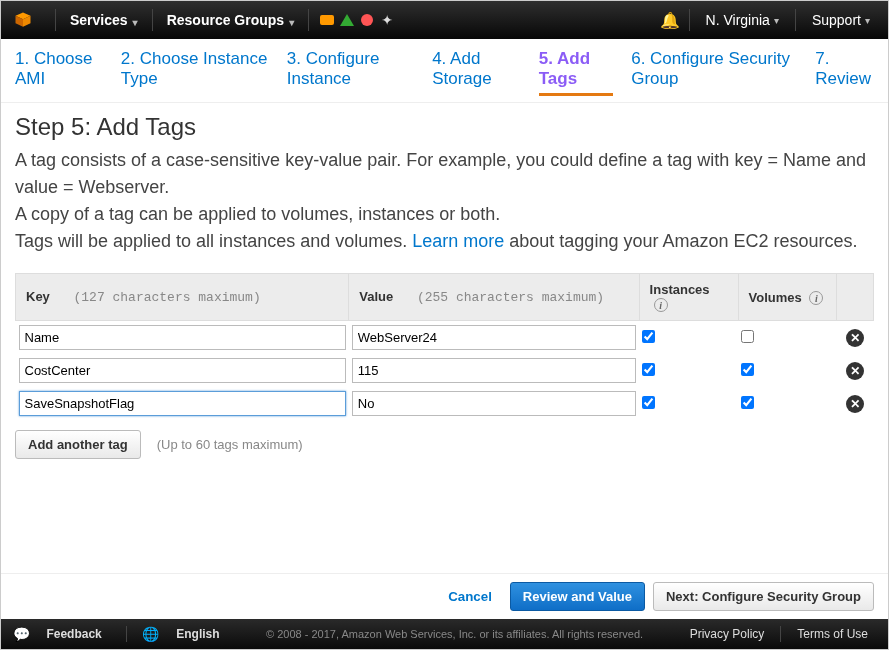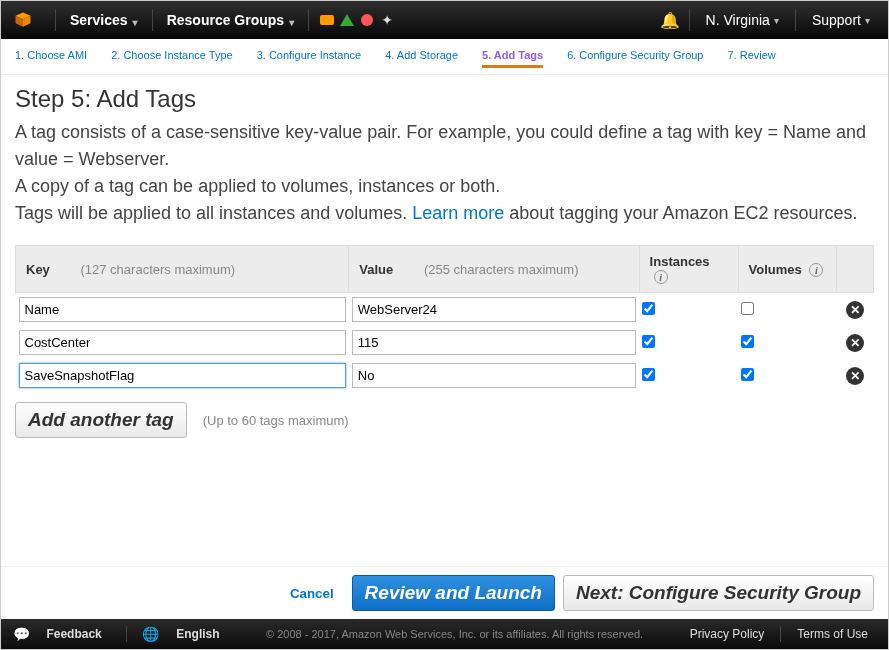--- a/index.html
+++ b/index.html
@@ -28,43 +28,43 @@
   .topnav .logo { width: 26px; height: 22px; display: inline-flex; align-items: center; margin-right: 10px; }
   .topnav .sep { width: 1px; height: 22px; background: #444; margin: 0 8px; }
   .topnav .item { display: flex; align-items: flex-end; gap: 5px; padding: 0 6px; cursor: pointer; font-weight: 600; }
   .topnav .caret { font-size: 10px; color: #bbb; }
   .topnav .glyph { width: 20px; height: 18px; display:inline-flex; align-items:center; justify-content:center; }
   .topnav .spacer { flex: 1; }
   .topnav .right-item { display: flex; align-items: center; gap: 4px; padding: 0 8px; cursor:pointer; }
   
   .wizard {
     display: flex;
-    gap: 24px;
+    gap: 18px;
     padding: 10px 14px 6px;
-    font-size: 11px;
+    font-size: 17px;
     border-bottom: 1px solid #eee;
   }
   .wizard a { color: #07c; text-decoration: none; cursor: pointer; }
   .wizard a.active { color: #8b5cf6; font-weight: 700; border-bottom: 3px solid #e47911; padding-bottom: 4px; }
   
   .content { padding: 10px 14px 0; flex: 1; overflow: auto; }
   h1 { font-size: 24px; font-weight: 400; color: #333; margin-bottom: 6px; }
   .desc { font-size: 18px; color: #444; line-height: 1.5; }
   .desc a { color: #07c; text-decoration: none; }
   
   .tags-table { width: 100%; margin-top: 18px; border-collapse: collapse; }
   .tags-table thead th {
     background: #ececec;
     border: 1px solid #ddd;
     text-align: left;
     padding: 8px 10px;
     font-weight: 700;
     font-size: 13px;
   }
-  .tags-table thead th .hint { font-weight: 400; color: #888; margin-left: 27px; }
+  .tags-table thead th .hint { font-weight: 400; color: #888; margin-left: 20px; font-family: Liberation Mono, monospace; }
   .tags-table tbody td { padding: 4px 3px; vertical-align: middle; }
   .tags-table input[type=text] {
     width: 100%;
     border: 1px solid #bbb;
     padding: 4px 5px;
     font-size: 13px;
   }
   .tags-table input[type=text].focused {
     border: 1px solid #5b9dd9;
     box-shadow: 0 0 2px #5b9dd9;
@@ -85,25 +85,24 @@
     display:inline-flex; align-items:center; justify-content:center; cursor:pointer;
     font-size: 12px; font-weight:700;
   }
   .add-row { margin-top: 10px; display: flex; align-items: center; gap: 16px; }
   .btn {
     display: inline-block;
     background: linear-gradient(#fff, #e9e9e9);
     border: 1px solid #bbb;
     border-radius: 3px;
     padding: 6px 12px;
-    font-size: 19px;
+    font-size: 13px;
     font-weight: 700;
     color: #333;
     cursor: pointer;
-    font-style: italic;
   }
   .btn-primary {
     background: linear-gradient(#2f91e0, #0f6ec7);
     border: 1px solid #0b5aa3;
     color: #fff;
   }
   .btn-link { color:#07c; background:none; border:none; font-weight:700; cursor:pointer; padding: 6px 10px; }
   .add-hint { color:#888; }
   
   .actions {
@@ -243,21 +242,21 @@
   </table>
 
   <div class="add-row">
     <button class="btn">Add another tag</button>
     <span class="add-hint">(Up to 60 tags maximum)</span>
   </div>
 </div>
 
 <div class="actions">
   <button class="btn-link">Cancel</button>
-  <button class="btn btn-primary">Review and Launch</button>
+  <button class="btn btn-primary">Review and Value</button>
   <button class="btn">Next: Configure Security Group</button>
 </div>
 
 <div class="footer">
   <div class="fleft">
     <span class="ficon">💬</span>
     <a href="#" style="font-weight:700;">Feedback</a>
     <div class="sep2"></div>
     <span class="ficon">🌐</span>
     <a href="#" style="font-weight:700;">English</a>

